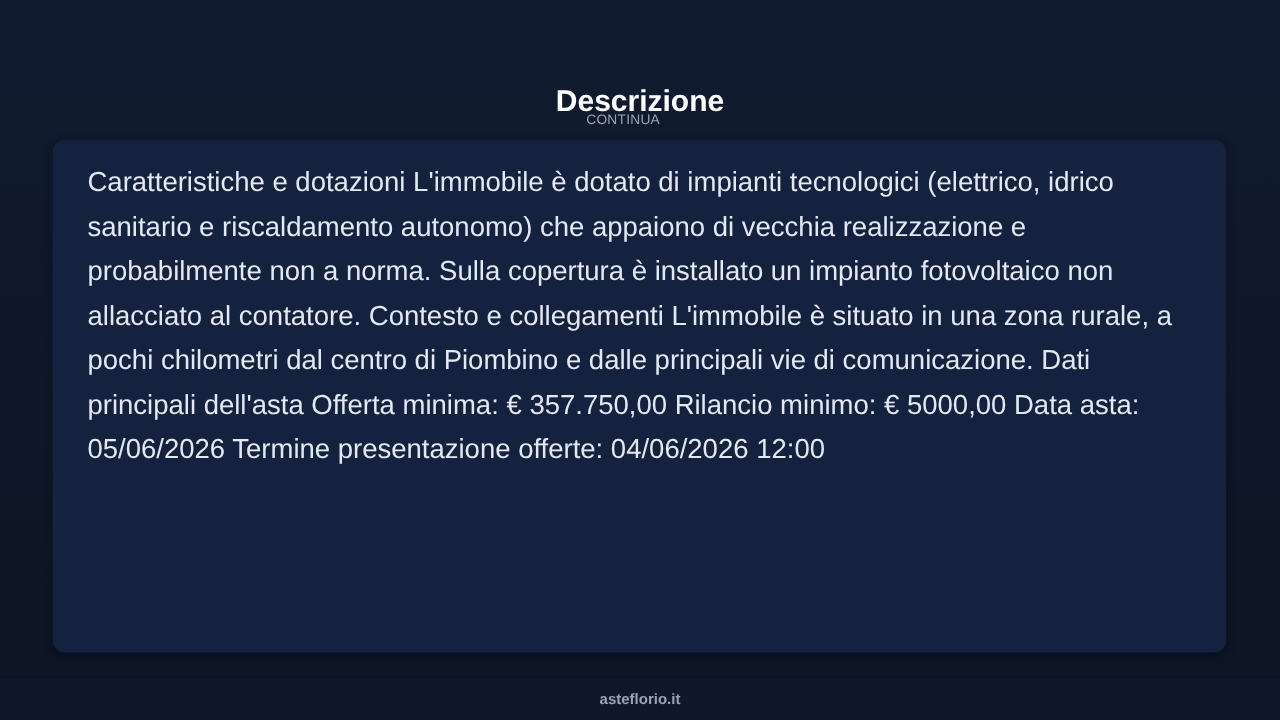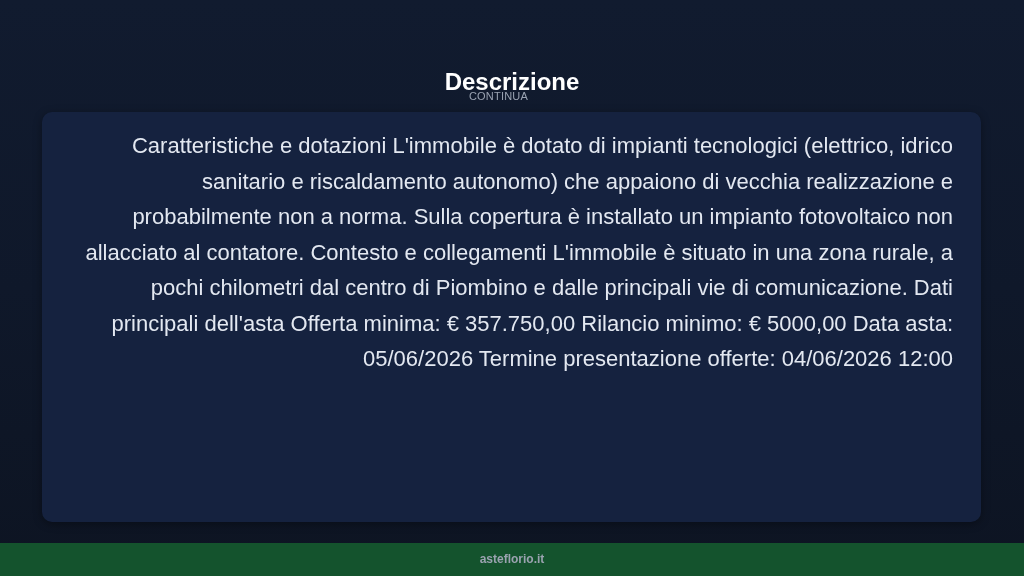--- a/index.html
+++ b/index.html
@@ -55,29 +55,28 @@
       border-radius: 10px;
       box-shadow: 0 2px 8px rgba(0,0,0,0.35);
       box-sizing: border-box;
       padding: 16px 28px 0 28px;
     }
     .card-text {
       font-size: 22px;
       line-height: 35.5px;
       color: #e3e8f1;
       margin: 0;
-      text-align: right;
     }
     .footer {
       position: absolute;
       left: 0;
       top: 543px;
       width: 1024px;
       height: 33px;
-      background: #14532d;
+      background: #0f172a;
       text-align: center;
     }
     .footer-text {
       display: inline-block;
       margin-top: 9px;
       font-size: 12px;
       font-weight: bold;
       color: #9ba3b0;
       line-height: 14px;
     }

